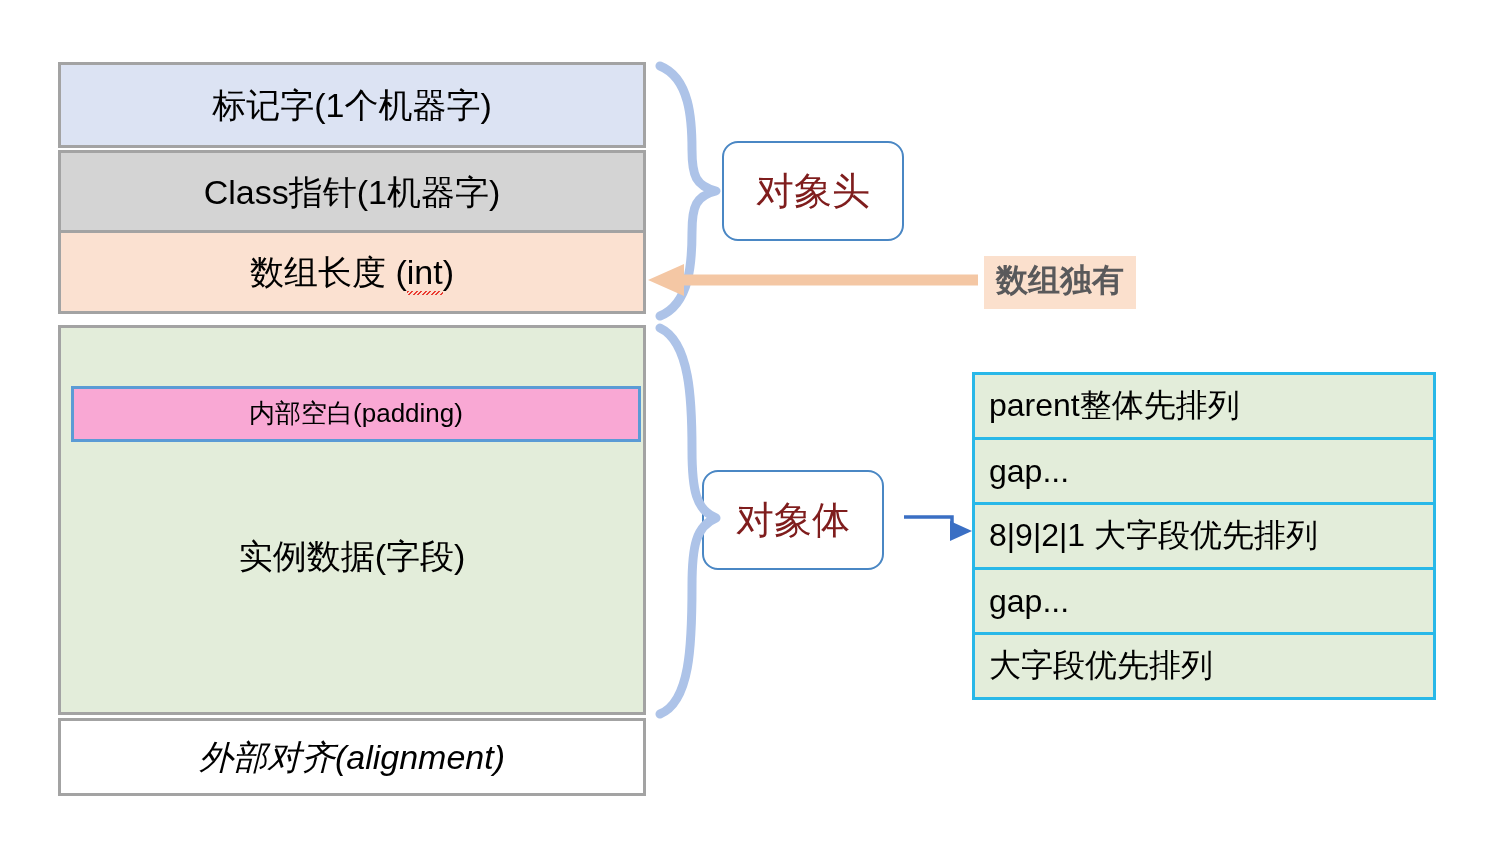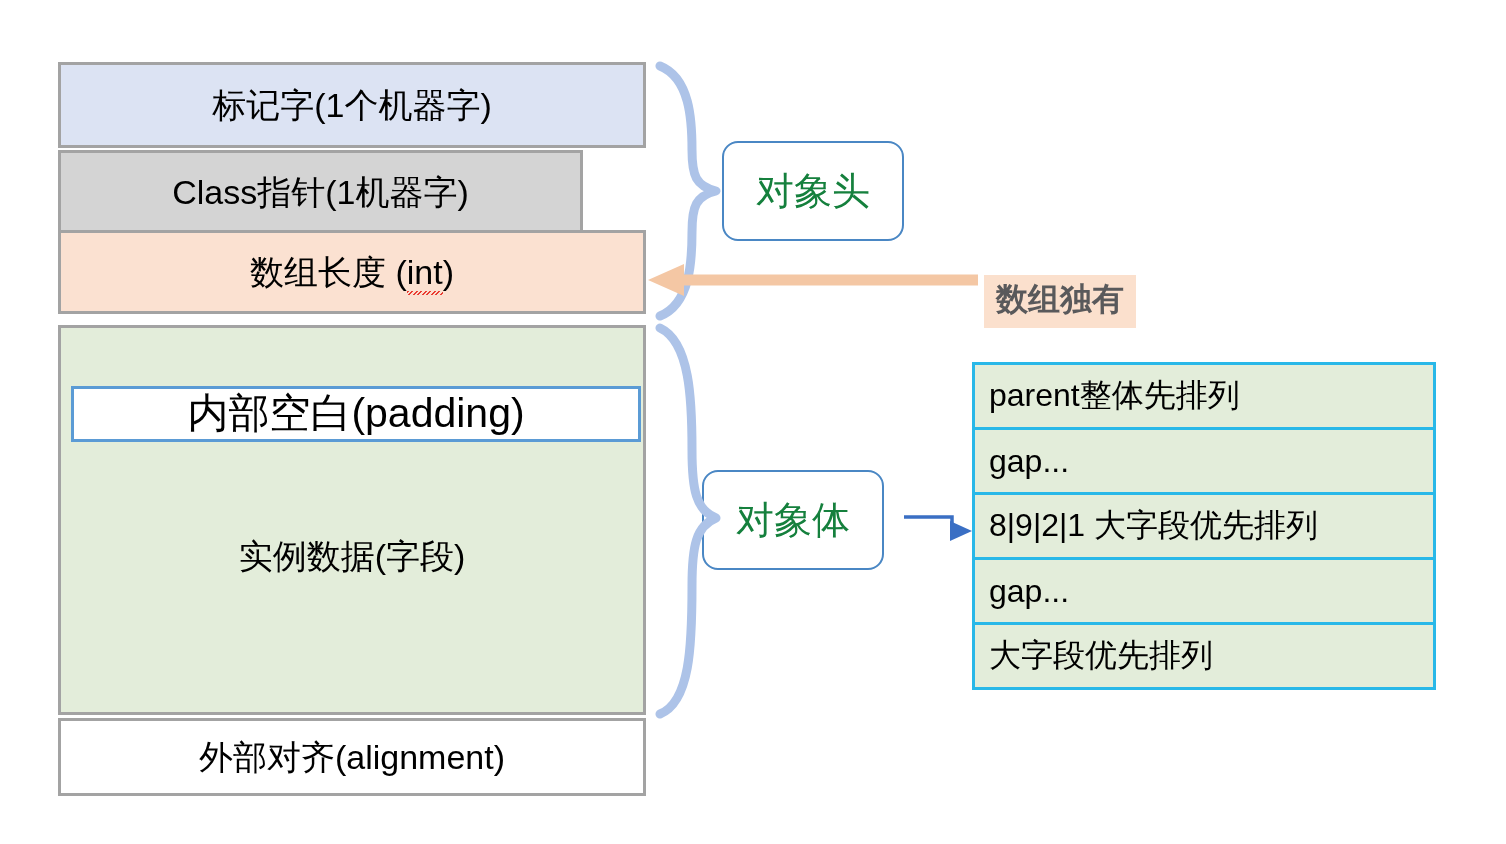--- a/index.html
+++ b/index.html
@@ -27,40 +27,40 @@
     border: 3px solid #a3a3a3;
     display: flex;
     align-items: center;
     justify-content: center;
     font-size: 34px;
     line-height: 1.2;
     color: #000;
     white-space: nowrap;
   }
   #row-markword  { left: 58px;  top: 62px;  width: 588px; height: 86px;  background: #dce3f3; }
-  #row-classptr  { left: 58px;  top: 150px; width: 525px; height: 84px;  background: #d4d4d4; }
+  #row-classptr  { left: 58px;  top: 150px; width: 588px; height: 84px;  background: #d4d4d4; }
   #row-arraylen  { left: 58px;  top: 230px; width: 588px; height: 84px;  background: #fbe1d1; }
   #row-instance  { left: 58px;  top: 325px; width: 588px; height: 390px; background: #e3edda;
                    display: block; }
-  #row-alignment { left: 58px;  top: 718px; width: 588px; height: 78px;  background: #ffffff; }
+  #row-alignment { left: 58px;  top: 718px; width: 588px; height: 78px;  background: #ffffff; font-style: italic; }
 
   
   #row-padding {
     position: absolute;
     box-sizing: border-box;
     left: 10px;
     top: 58px;
     width: 570px;
     height: 56px;
-    background: #ffffff;
+    background: #f9a8d4;
     border: 3px solid #5b9bd5;
     display: flex;
     align-items: center;
     justify-content: center;
-    font-size: 41px;
+    font-size: 26px;
     white-space: nowrap;
   }
   
   #instance-caption {
     position: absolute;
     left: 0;
     top: 160px;
     width: 100%;
     text-align: center;
     font-size: 34px;
@@ -90,40 +90,39 @@
   
   .callout {
     position: absolute;
     box-sizing: border-box;
     border: 2.5px solid #4a87c4;
     border-radius: 16px;
     background: #ffffff;
     display: flex;
     align-items: center;
     justify-content: center;
-    color: #15803d;
+    color: #7f1d1d;
     font-size: 38px;
     font-weight: 400;
     white-space: nowrap;
   }
   #callout-header { left: 722px; top: 141px; width: 182px; height: 100px; }
   #callout-body   { left: 702px; top: 470px; width: 182px; height: 100px; }
 
   
   #label-arrayonly {
     position: absolute;
     left: 984px;
     top: 256px;
     padding: 3px 12px 6px 12px;
     background: #fbe0cd;
     color: #59595b;
     font-size: 32px;
     font-weight: bold;
     white-space: nowrap;
-    margin-top: 19px;
   }
 
   
   #detail-table {
     position: absolute;
     left: 972px;
     top: 358px;
     width: 464px;
   }
   .detail-row {
@@ -132,21 +131,21 @@
     background: #e3edda;
     height: 68px;
     margin-top: -3px;
     display: flex;
     align-items: center;
     padding-left: 14px;
     font-size: 32px;
     white-space: nowrap;
     color: #000;
   }
-  .detail-row:first-child { margin-top: 4px; }
+  .detail-row:first-child { margin-top: 14px; }
 
   
   #overlay {
     position: absolute;
     left: 0;
     top: 0;
     width: 1506px;
     height: 844px;
     pointer-events: none;
   }

